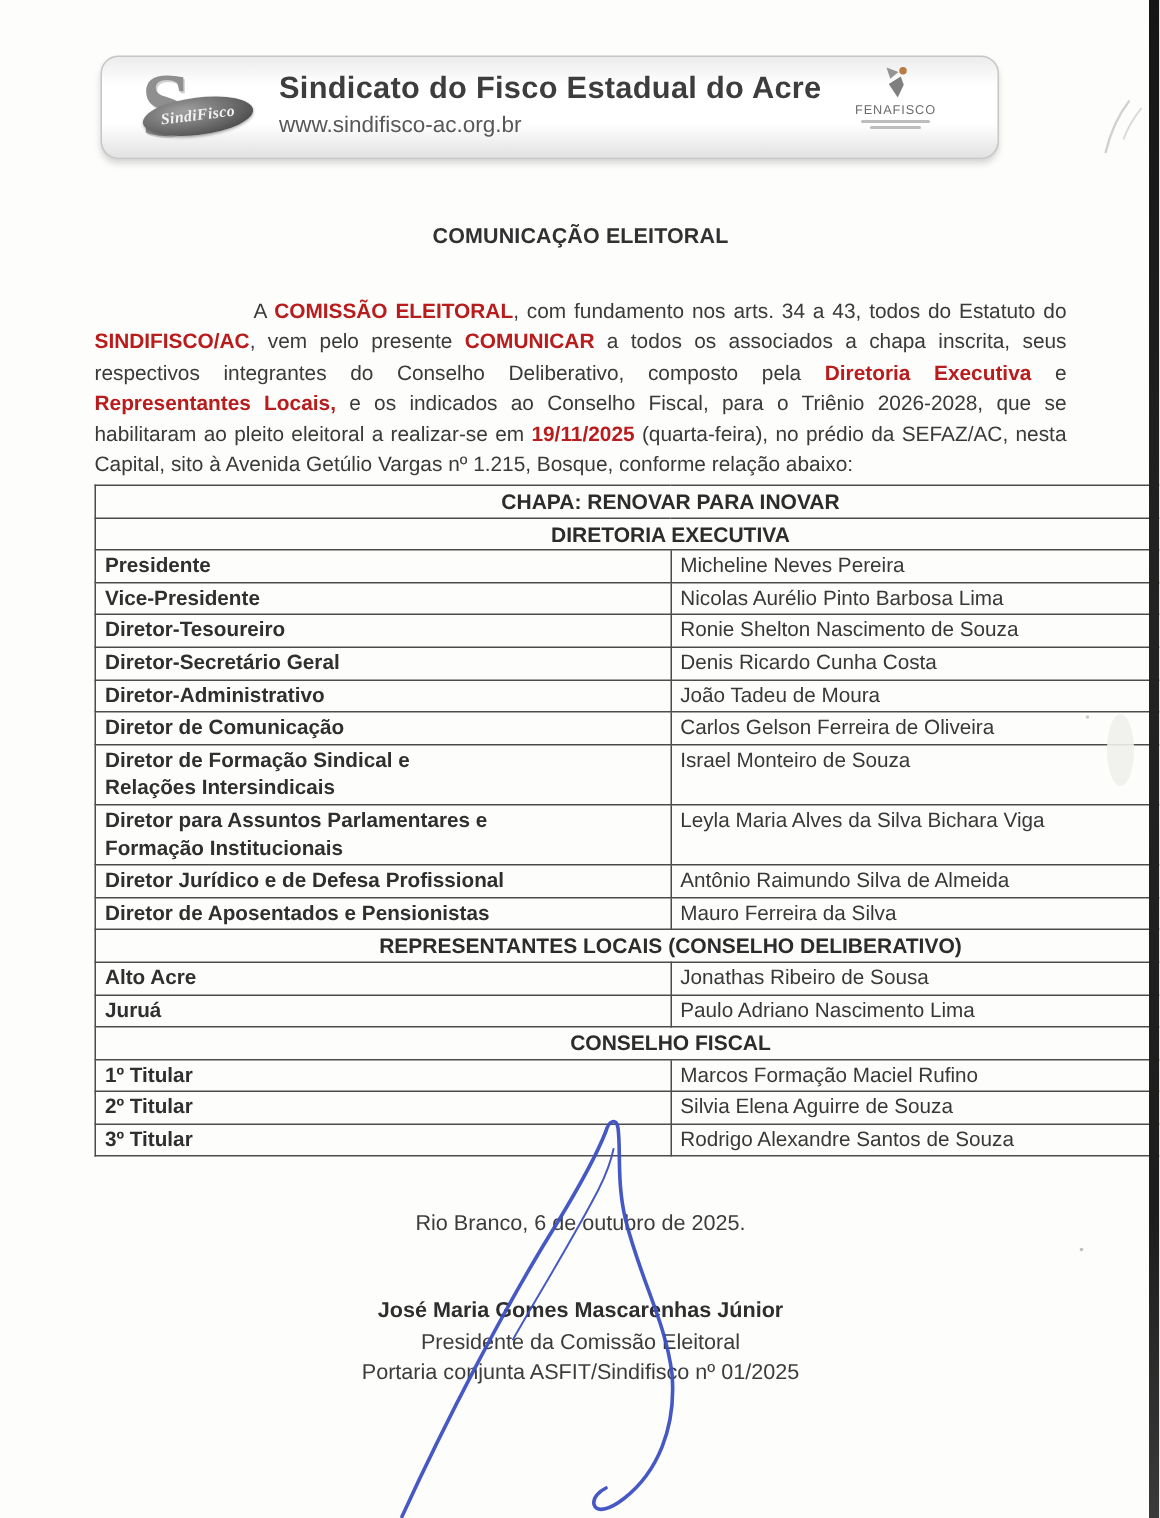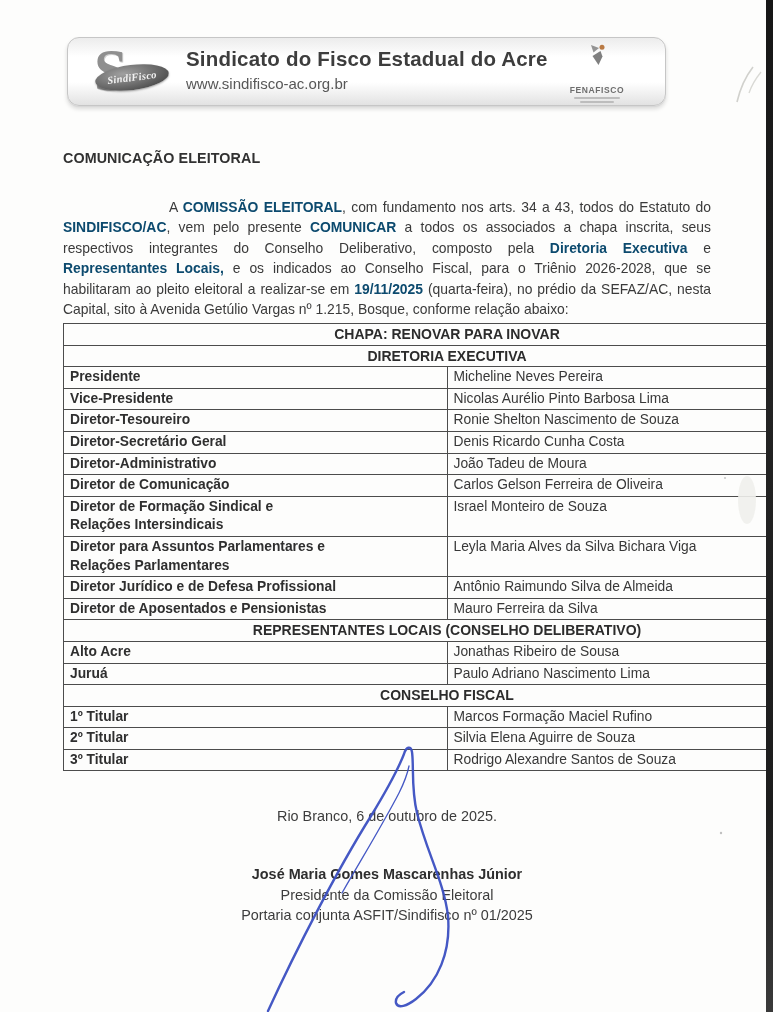--- a/index.html
+++ b/index.html
@@ -35,35 +35,35 @@
   }
   .s-globe i{
     color:#f2f2f2;font-size:10.5px;font-weight:bold;font-style:italic;
     font-family:"Liberation Serif","DejaVu Serif",serif;letter-spacing:.3px;white-space:nowrap;
   }
   .band-center{position:absolute;left:118px;top:9px;width:390px;}
   .org{font-size:20.5px;font-weight:bold;color:#3d3d3d;letter-spacing:.2px;white-space:nowrap;}
   .site{font-size:15px;color:#575757;margin-top:4px;}
   .fena{position:absolute;right:26px;top:6px;width:84px;text-align:center;}
   .fena svg{display:block;margin:0 auto;}
-  .fena-label{font-size:8.5px;font-weight:bold;color:#6d6d6d;letter-spacing:.6px;margin-top:17px;}
+  .fena-label{font-size:8.5px;font-weight:normal;color:#6d6d6d;letter-spacing:.6px;margin-top:0;}
   .fena-lines i{display:block;height:2.5px;background:#bdbdbd;border-radius:1px;margin:1.5px auto 0;}
   .fena-lines i:nth-child(1){width:46px;}
   .fena-lines i:nth-child(2){width:34px;}
 
   .doc-title{
-    position:absolute;left:63px;top:150px;width:648px;text-align:left;
+    position:absolute;left:63px;top:150px;width:648px;text-align:center;
     font-size:14.3px;font-weight:bold;color:#313131;letter-spacing:.1px;
   }
   .intro{
     position:absolute;left:63px;top:183px;width:648px;
     font-size:13.9px;line-height:20.4px;text-align:justify;text-indent:106px;
     color:#3a3a3a;
   }
-  .intro b{color:#0c4a6e;}
+  .intro b{color:#b91c1c;}
 
   table.chapa{
     position:absolute;left:63px;top:323px;width:768px;
     border-collapse:collapse;table-layout:fixed;
     font-size:13.8px;color:#383838;
   }
   table.chapa td{
     border:1px solid #4c4c4c;padding:1px 6px;vertical-align:top;
     line-height:18.6px;height:18.6px;overflow:hidden;
   }
@@ -149,21 +149,21 @@
           <td class="position">Diretor de Comunicação</td>
           <td class="name">Carlos Gelson Ferreira de Oliveira</td>
         </tr>
         <tr>
           <td class="position">Diretor de Formação Sindical e
 Relações Intersindicais</td>
           <td class="name">Israel Monteiro de Souza</td>
         </tr>
         <tr>
           <td class="position">Diretor para Assuntos Parlamentares e
-Relações Parlamentares</td>
+Formação Institucionais</td>
           <td class="name">Leyla Maria Alves da Silva Bichara Viga</td>
         </tr>
         <tr>
           <td class="position">Diretor Jurídico e de Defesa Profissional</td>
           <td class="name">Antônio Raimundo Silva de Almeida</td>
         </tr>
         <tr>
           <td class="position">Diretor de Aposentados e Pensionistas</td>
           <td class="name">Mauro Ferreira da Silva</td>
         </tr>

